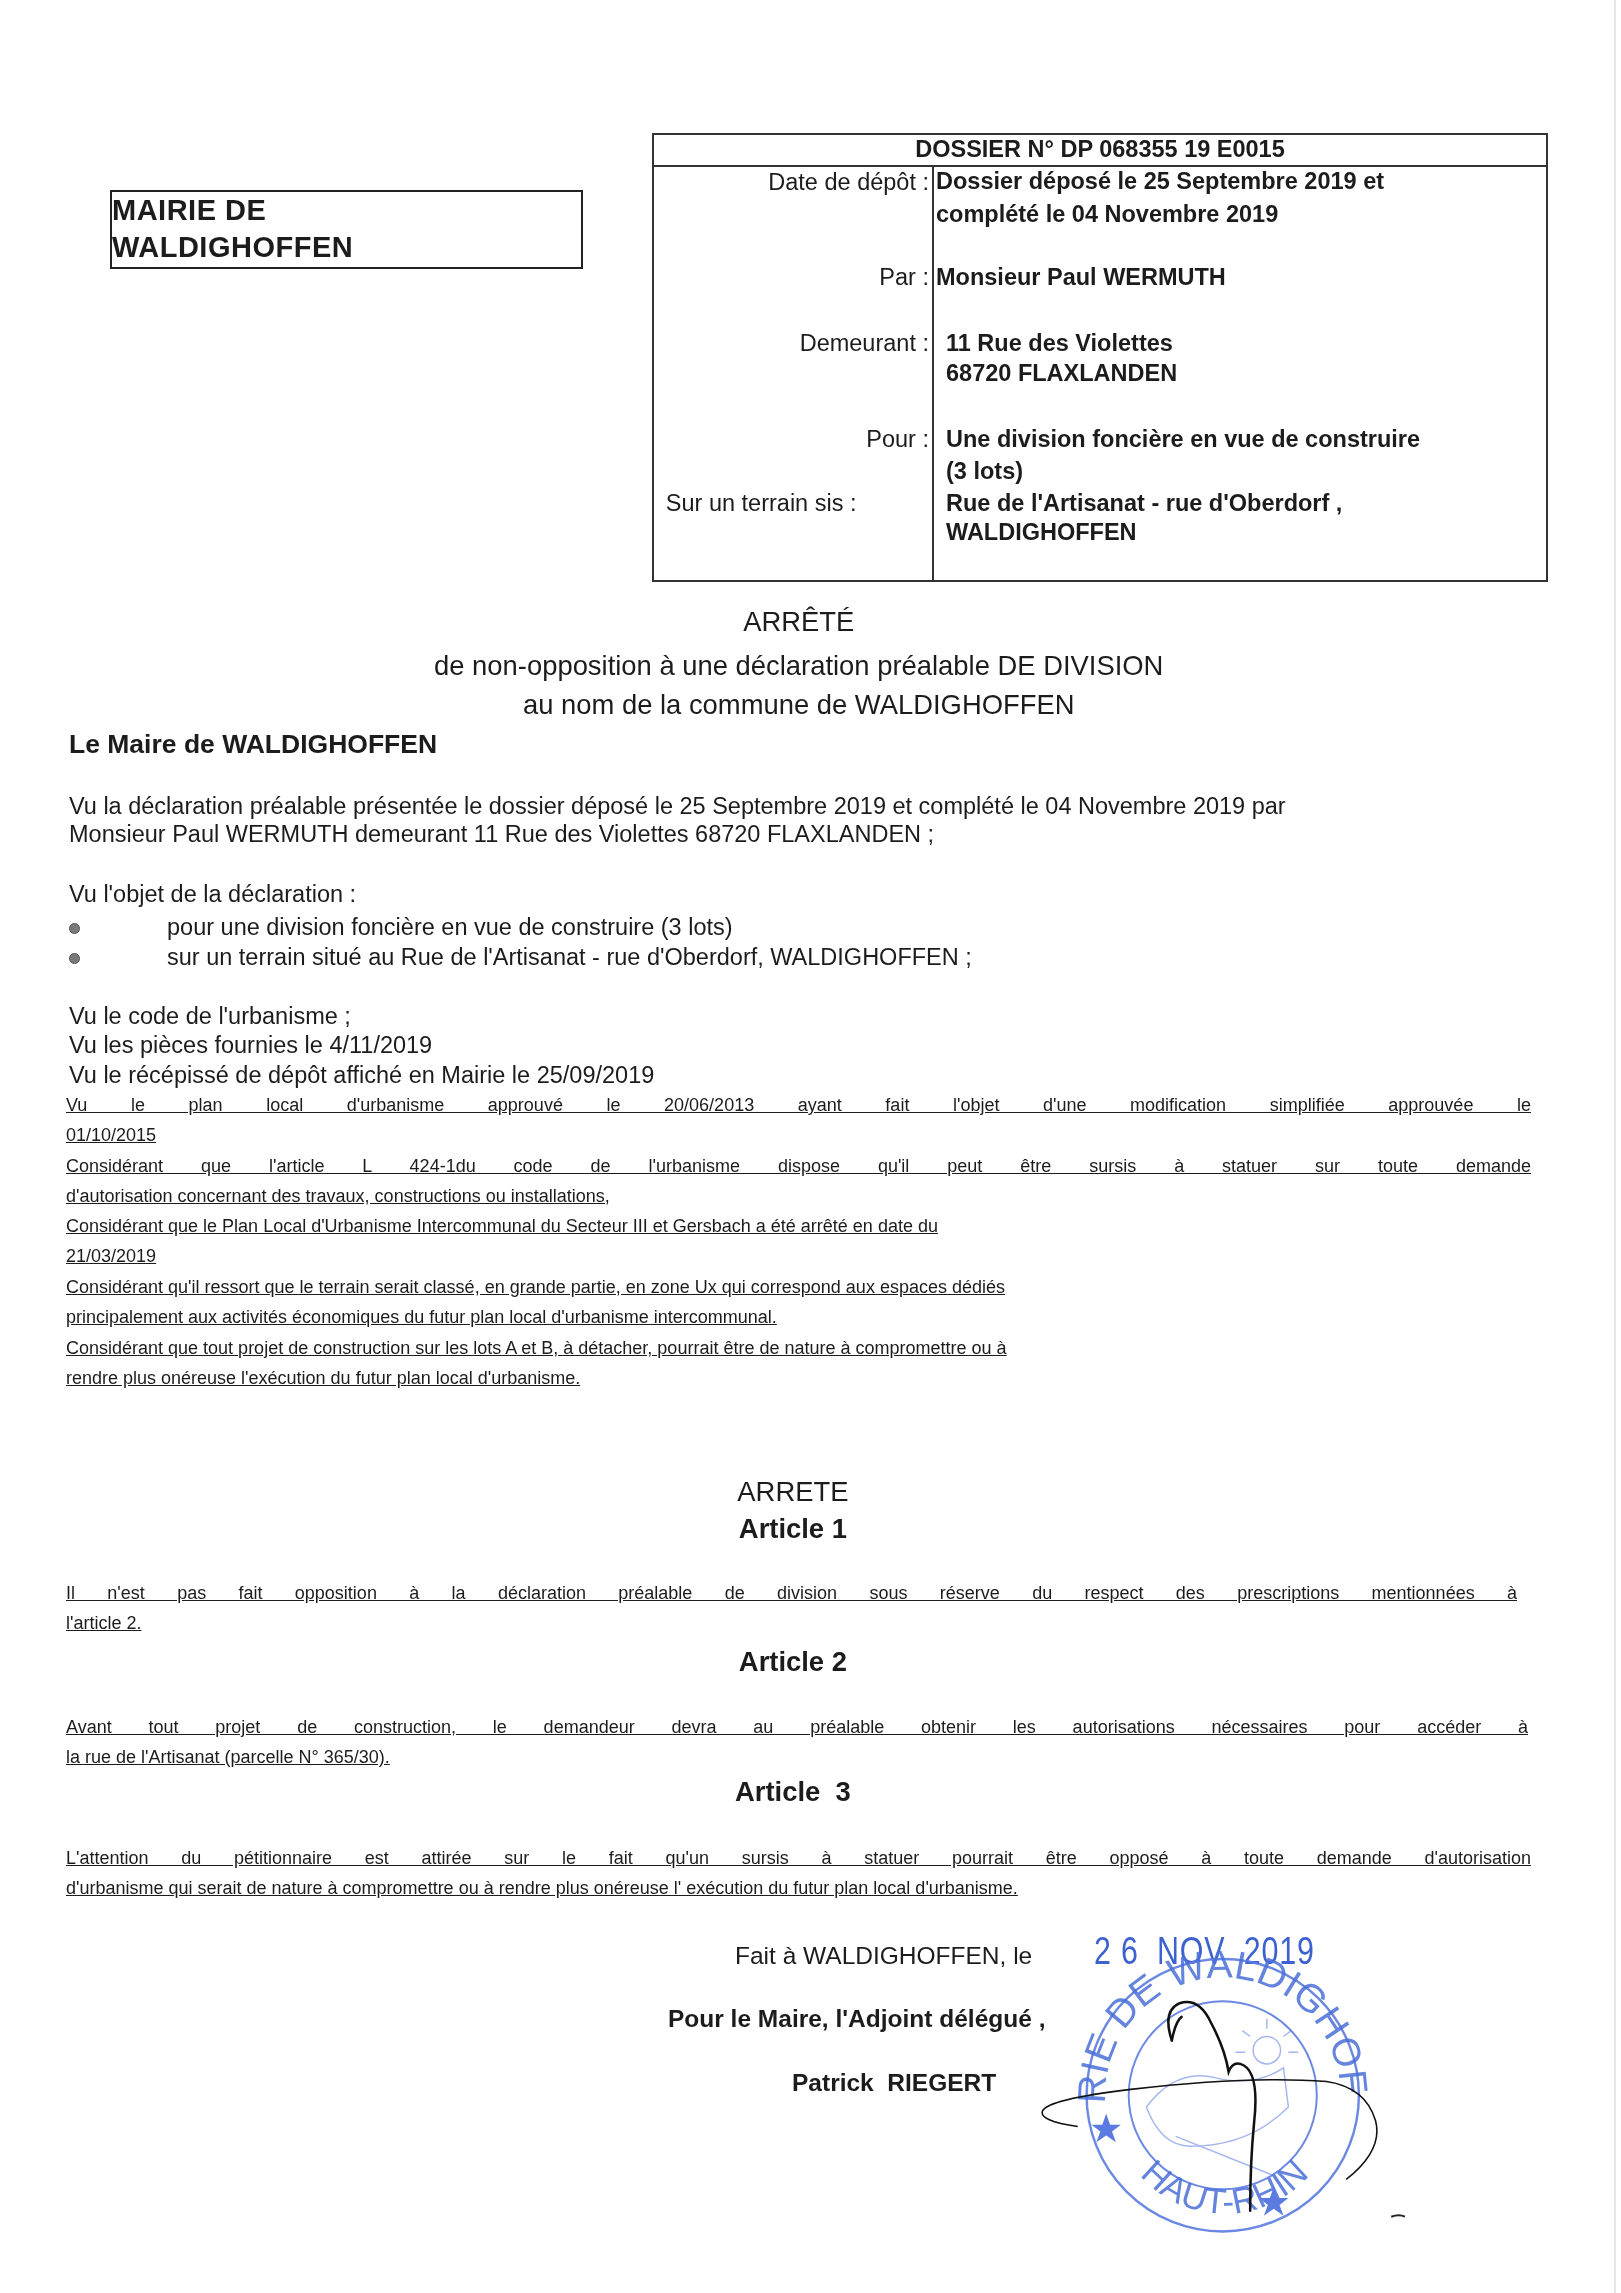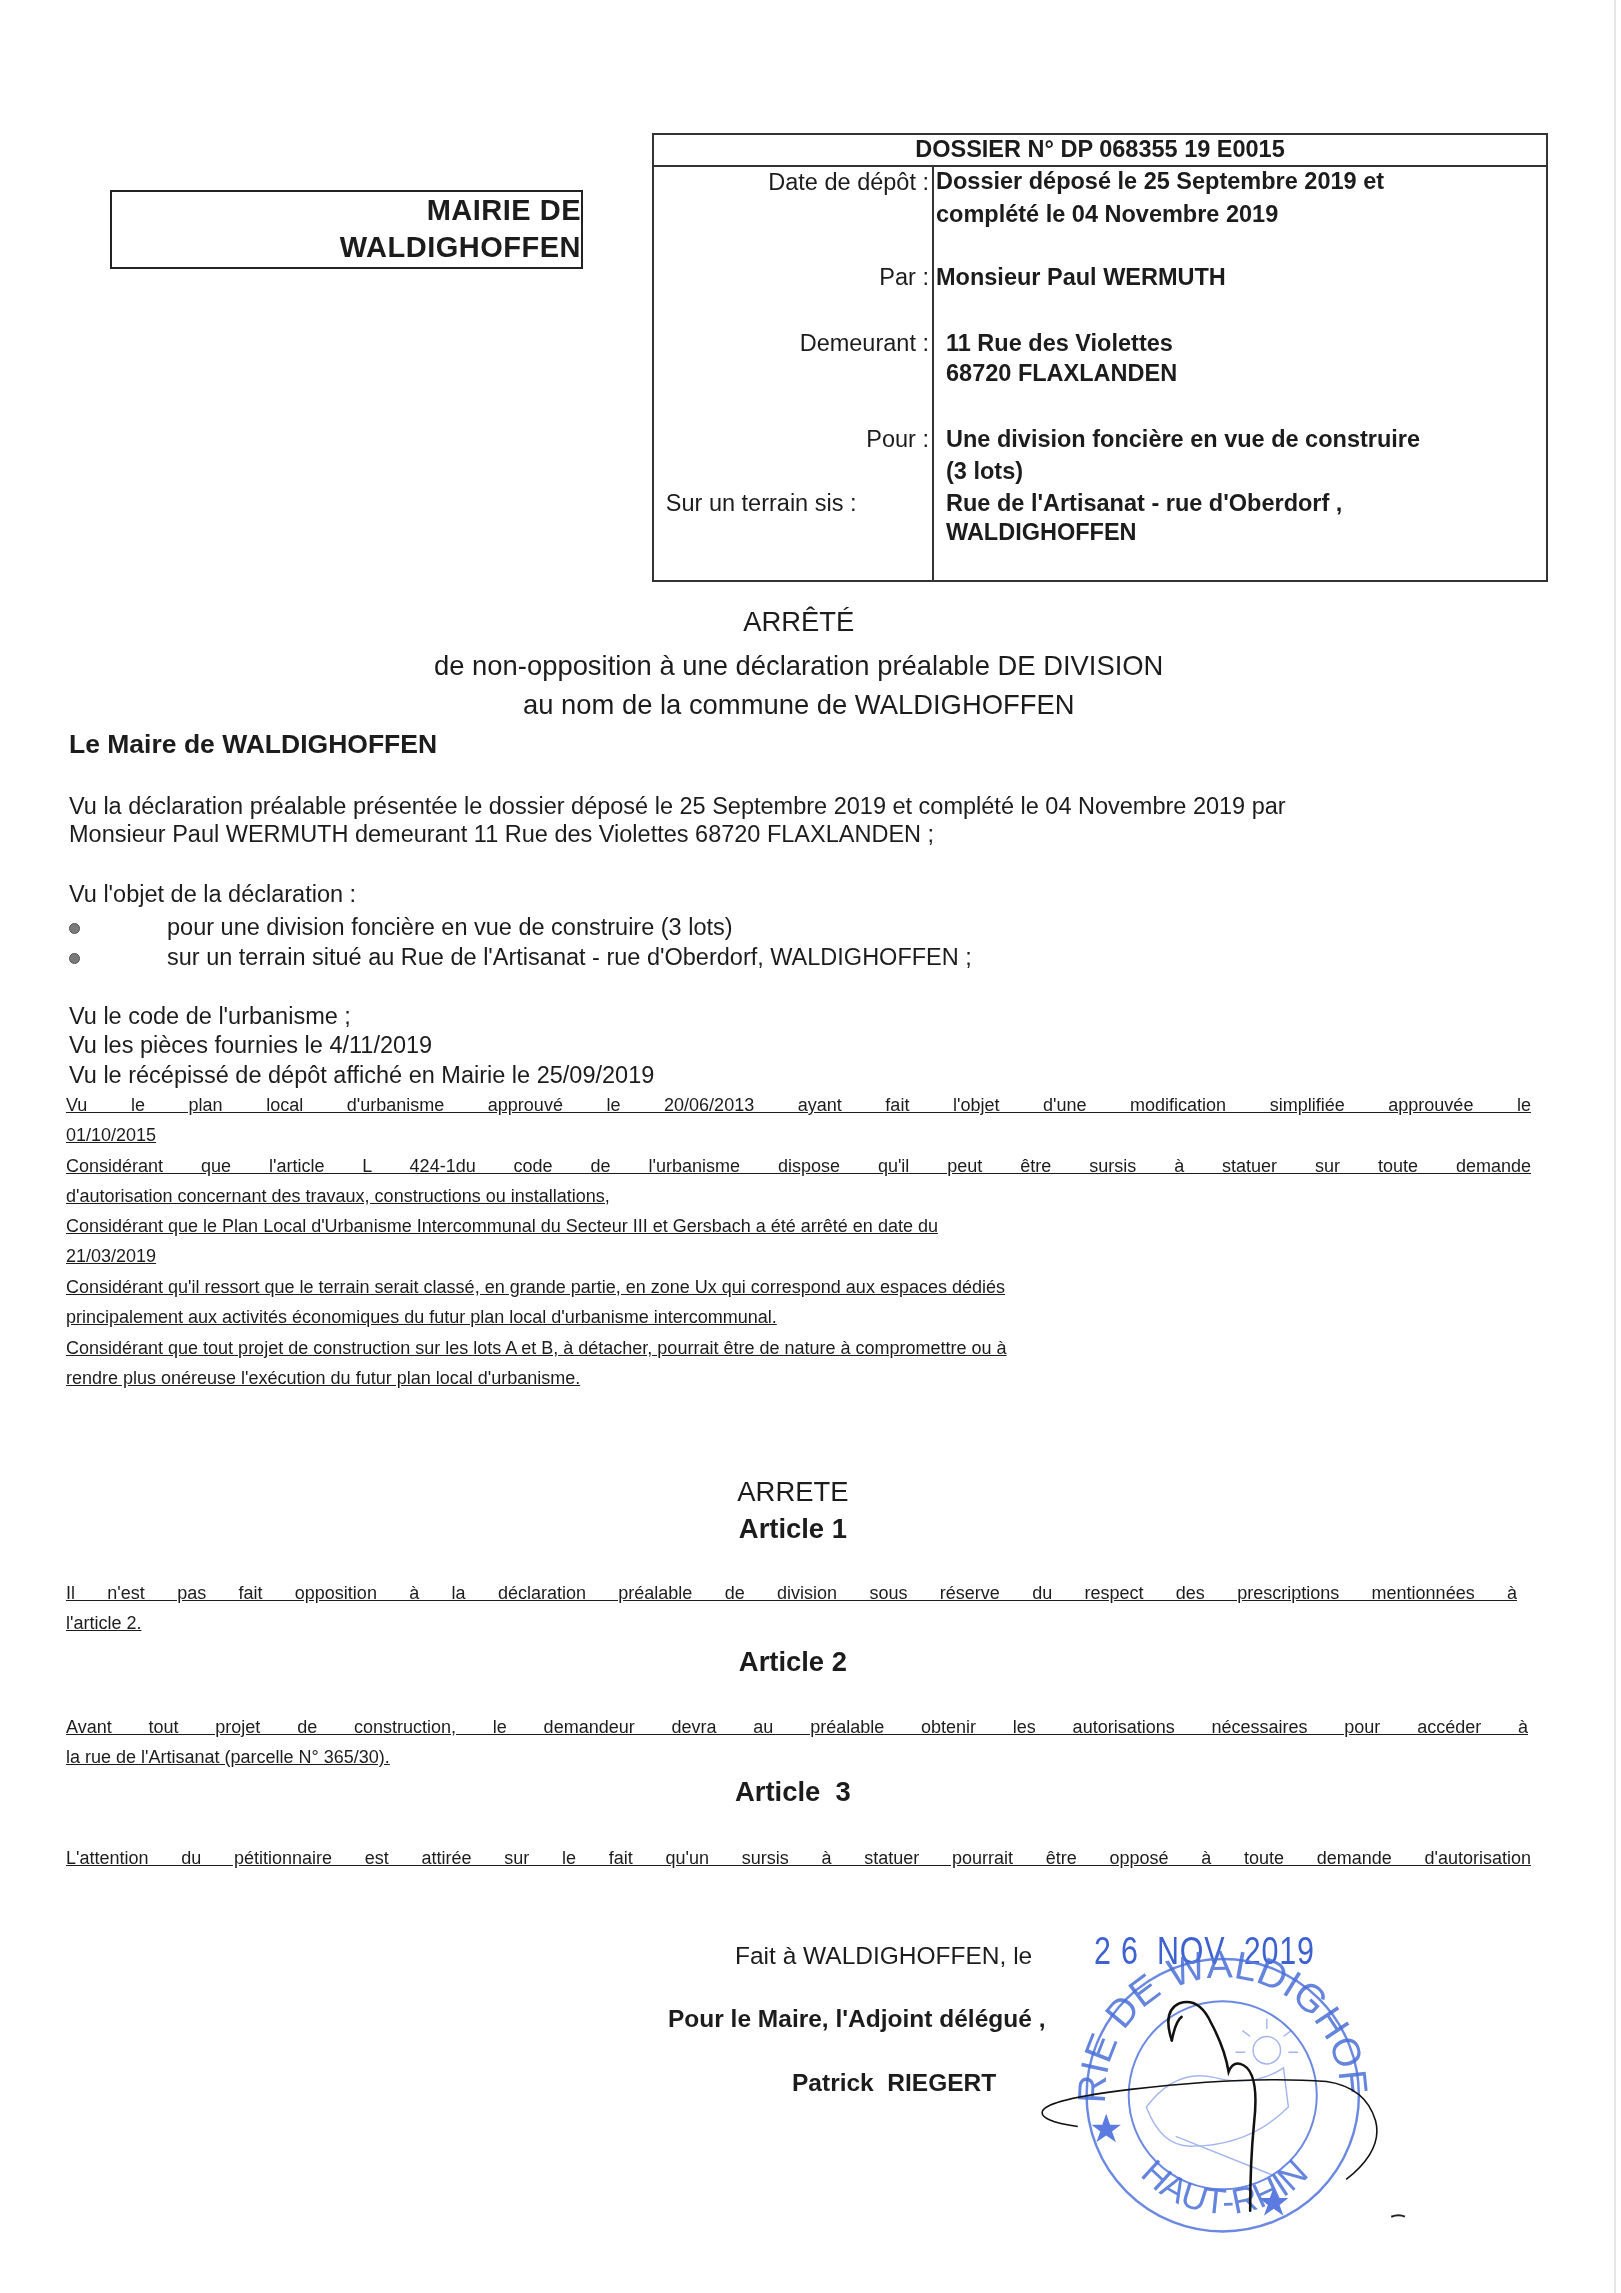--- a/index.html
+++ b/index.html
@@ -2,21 +2,21 @@
 <html><head>
 <meta charset="utf-8">
 <style>
   html, body { margin:0; padding:0; background:#ffffff; }
   body { width:1621px; height:2294px; position:relative; overflow:hidden;
          font-family:"Liberation Sans", sans-serif; color:#1c1c1c; }
   .abs { position:absolute; white-space:nowrap; }
   
   #mairie-box { position:absolute; left:110px; top:190px; width:469px; height:75px;
                 border:2px solid #222; border-bottom-width:2.9px; border-right-width:2.9px; }
-  #mairie-box .l { position:absolute; left:0; right:0; text-align:right; font-weight:bold;
+  #mairie-box .l { position:absolute; left:0; right:0; text-align:left; font-weight:bold;
                    font-size:29px; letter-spacing:0.5px; line-height:33px; }
   
   #dossier-box { position:absolute; left:652px; top:133px; width:892px; height:445px;
                  border:2px solid #333; }
   #dossier-head { position:absolute; left:0; right:0; top:0; height:30px; border-bottom:2px solid #333;
                   text-align:center; font-weight:bold; font-size:23.5px; line-height:29px; }
   #dossier-col { position:absolute; left:278px; top:32px; bottom:0; border-left:2px solid #333; }
   .lbl { position:absolute; font-size:23.5px; line-height:29px; text-align:right; white-space:nowrap; }
   .val { position:absolute; font-size:23.5px; line-height:31px; font-weight:bold; white-space:nowrap; }
   
@@ -114,20 +114,21 @@
 
 <div class="center bold" style="top:1645px; left:-17.6px; font-size:27.4px; line-height:33px;">Article 2</div>
 <div class="justify" style="top:1712px; width:1462px">
   <div style="text-align:justify; text-align-last:justify;">Avant tout projet de construction,  le  demandeur devra au préalable obtenir les autorisations nécessaires pour accéder à</div>
   <div>la rue de l'Artisanat (parcelle N° 365/30).</div>
 </div>
 
 <div class="center bold" style="top:1775px; left:-17.6px; font-size:27.4px; line-height:33px; white-space:pre;">Article  3</div>
 <div class="justify" style="top:1843px; width:1465px">
   <div style="text-align:justify; text-align-last:justify;">L'attention du pétitionnaire est attirée sur le fait qu'un sursis à statuer pourrait être opposé à toute demande d'autorisation</div>
+  <div>d'urbanisme qui serait de nature à compromettre ou à rendre plus onéreuse l' exécution du futur plan local d'urbanisme.</div>
 </div>
 
 <div class="abs" style="left:735px; top:1941px; font-size:24.5px; line-height:29px;">Fait à WALDIGHOFFEN, le</div>
 <div class="abs bold" style="left:657px; top:2003px; font-size:24.5px; line-height:31px;margin-left:11px;">Pour le Maire, l'Adjoint délégué ,</div>
 <div class="abs bold" style="left:792px; top:2067px; font-size:24.5px; line-height:31px; white-space:pre;">Patrick  RIEGERT</div>
 
 <div class="abs" style="left:1094px; top:1929px; font-size:39px; line-height:43px; color:#3d62d0; font-family:'Liberation Sans Narrow','Liberation Sans',sans-serif; transform:scaleX(0.78); transform-origin:left center; white-space:pre; letter-spacing:1px;">2 6  NOV  2019</div>
 
 <svg class="abs" style="left:1019px; top:1950px;" width="431" height="314" viewBox="1040 1990 440 320">
   <defs>

